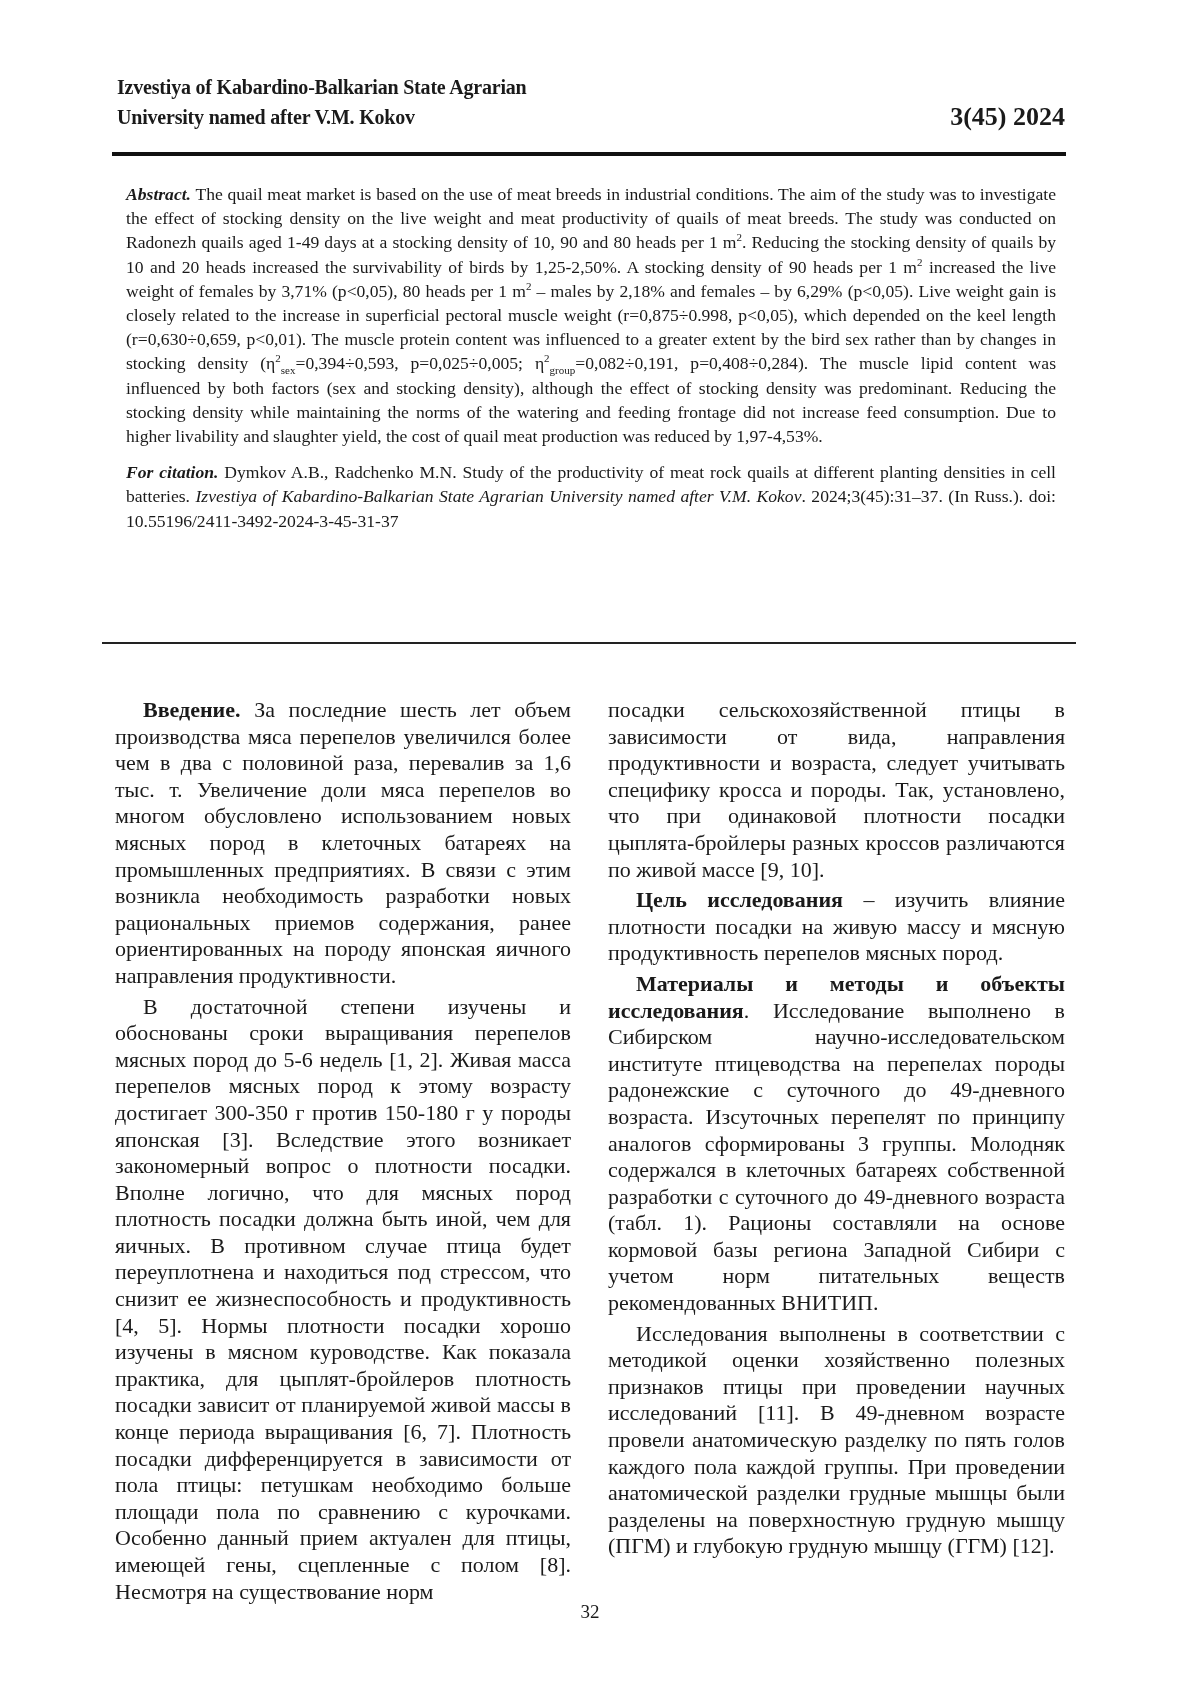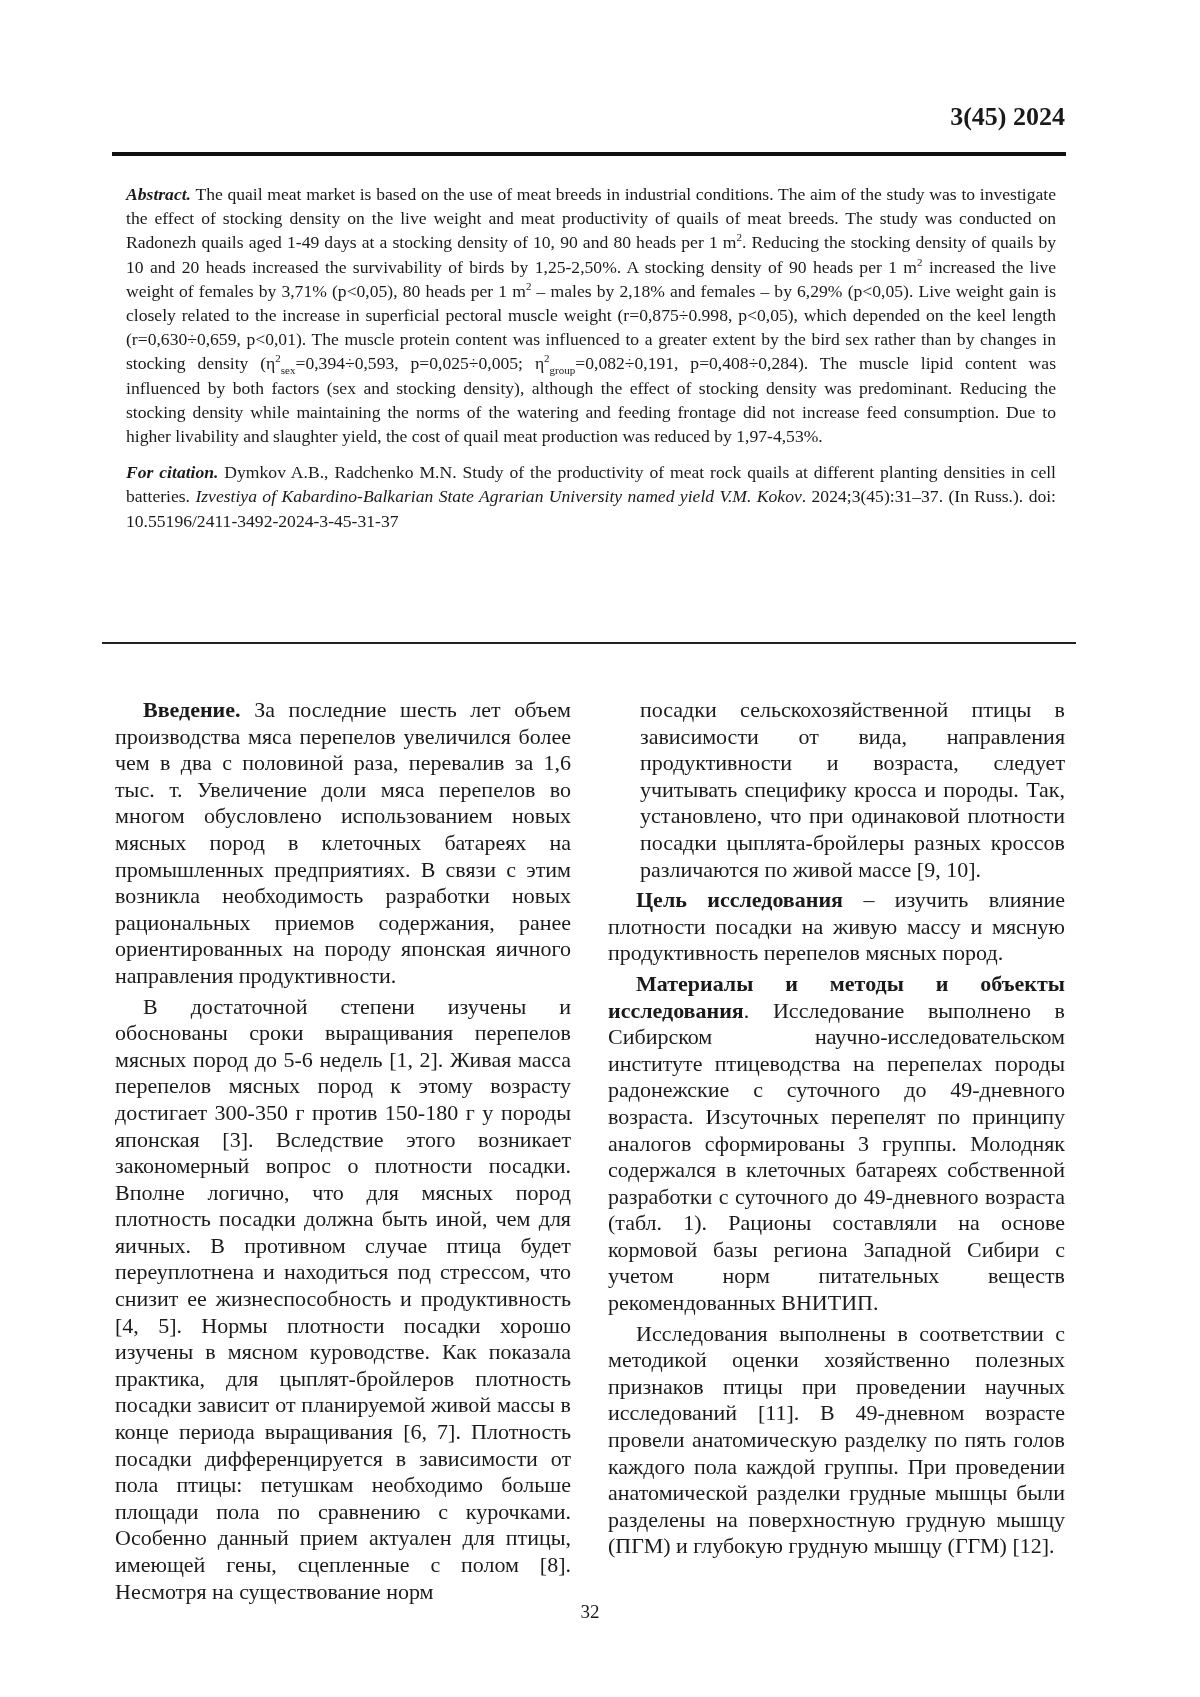--- a/index.html
+++ b/index.html
@@ -15,38 +15,40 @@
   .abstract-block p { margin:9px; }
   .lbl { font-weight:bold; font-style:italic; }
   .keywords { margin-top:12px !important; }
   .citation { margin-top:12px !important; }
   sup, sub { font-size:11px; line-height:0; }
   .mid-rule { position:absolute; left:102px; top:642px; width:974px; height:1.5px; background:#222; }
   .col { position:absolute; top:697px; width:456px; font-size:22px; line-height:26.6px; text-align:justify; }
   .col.left { left:115px; }
   .col.right { left:608px; top:697px; width:457px; }
   .col p { margin:0; text-indent:28px; }
-  .col p.noindent { text-indent:0;margin-left:32px; }
+  .col p.noindent { text-indent:0; }
   .col p + p { margin-top:4px; }
   .col b { font-weight:bold; }
   .page-num { position:absolute; left:0; width:1180px; top:1601px; text-align:center; font-size:19px; }
 </style>
 </head>
 <body>
 
 <div class="header">
+  <div class="line1">Izvestiya of Kabardino-Balkarian State Agrarian</div>
+  <div class="line2">University named after V.M. Kokov</div>
   <div class="issue">3(45) 2024</div>
 </div>
 <div class="header-rule"></div>
 
 <div class="abstract-block">
   <p><span class="lbl">Abstract.</span><span> The quail meat market is based on the use of meat breeds in industrial conditions. The aim of the study was to investigate the effect of stocking density on the live weight and meat productivity of quails of meat breeds. The study was conducted on Radonezh quails aged 1-49 days at a stocking density of 10, 90 and 80 heads per 1 m</span><sup>2</sup><span>. Reducing the stocking density of quails by 10 and 20 heads increased the survivability of birds by 1,25-2,50%. A stocking density of 90 heads per 1 m</span><sup>2</sup><span> increased the live weight of females by 3,71% (p&lt;0,05), 80 heads per 1 m</span><sup>2</sup><span> – males by 2,18% and females – by 6,29% (p&lt;0,05). Live weight gain is closely related to the increase in superficial pectoral muscle weight (r=0,875÷0.998, p&lt;0,05), which depended on the keel length (r=0,630÷0,659, p&lt;0,01). The muscle protein content was influenced to a greater extent by the bird sex rather than by changes in stocking density (η</span><sup>2</sup><sub>sex</sub><span>=0,394÷0,593, p=0,025÷0,005; η</span><sup>2</sup><sub>group</sub><span>=0,082÷0,191, p=0,408÷0,284). The muscle lipid content was influenced by both factors (sex and stocking density), although the effect of stocking density was predominant. Reducing the stocking density while maintaining the norms of the watering and feeding frontage did not increase feed consumption. Due to higher livability and slaughter yield, the cost of quail meat production was reduced by 1,97-4,53%.</span></p>
 
 
-  <p class="citation"><span class="lbl">For citation.</span><span> Dymkov A.B., Radchenko M.N. Study of the productivity of meat rock quails at different planting densities in cell batteries. </span><i>Izvestiya of Kabardino-Balkarian State Agrarian University named yield V.M. Kokov</i><span>. 2024;3(45):31–37. (In Russ.). doi: 10.55196/2411-3492-2024-3-45-31-37</span></p>
+  <p class="citation"><span class="lbl">For citation.</span><span> Dymkov A.B., Radchenko M.N. Study of the productivity of meat rock quails at different planting densities in cell batteries. </span><i>Izvestiya of Kabardino-Balkarian State Agrarian University named after V.M. Kokov</i><span>. 2024;3(45):31–37. (In Russ.). doi: 10.55196/2411-3492-2024-3-45-31-37</span></p>
 </div>
 
 <div class="mid-rule"></div>
 
 <div class="col left">
   <p><b>Введение.</b><span> За последние шесть лет объем производства мяса перепелов увеличился более чем в два с половиной раза, перевалив за 1,6 тыс. т. Увеличение доли мяса перепелов во многом обусловлено использованием новых мясных пород в клеточных батареях на промышленных предприятиях. В связи с этим возникла необходимость разработки новых рациональных приемов содержания, ранее ориентированных на породу японская яичного направления продуктивности.</span></p>
   <p>В достаточной степени изучены и обоснованы сроки выращивания перепелов мясных пород до 5-6 недель [1, 2]. Живая масса перепелов мясных пород к этому возрасту достигает 300-350 г против 150-180 г у породы японская [3]. Вследствие этого возникает закономерный вопрос о плотности посадки. Вполне логично, что для мясных пород плотность посадки должна быть иной, чем для яичных. В противном случае птица будет переуплотнена и находиться под стрессом, что снизит ее жизнеспособность и продуктивность [4, 5]. Нормы плотности посадки хорошо изучены в мясном куроводстве. Как показала практика, для цыплят-бройлеров плотность посадки зависит от планируемой живой массы в конце периода выращивания [6, 7]. Плотность посадки дифференцируется в зависимости от пола птицы: петушкам необходимо больше площади пола по сравнению с курочками. Особенно данный прием актуален для птицы, имеющей гены, сцепленные с полом [8]. Несмотря на существование норм</p>
 </div>
 
 <div class="col right">

